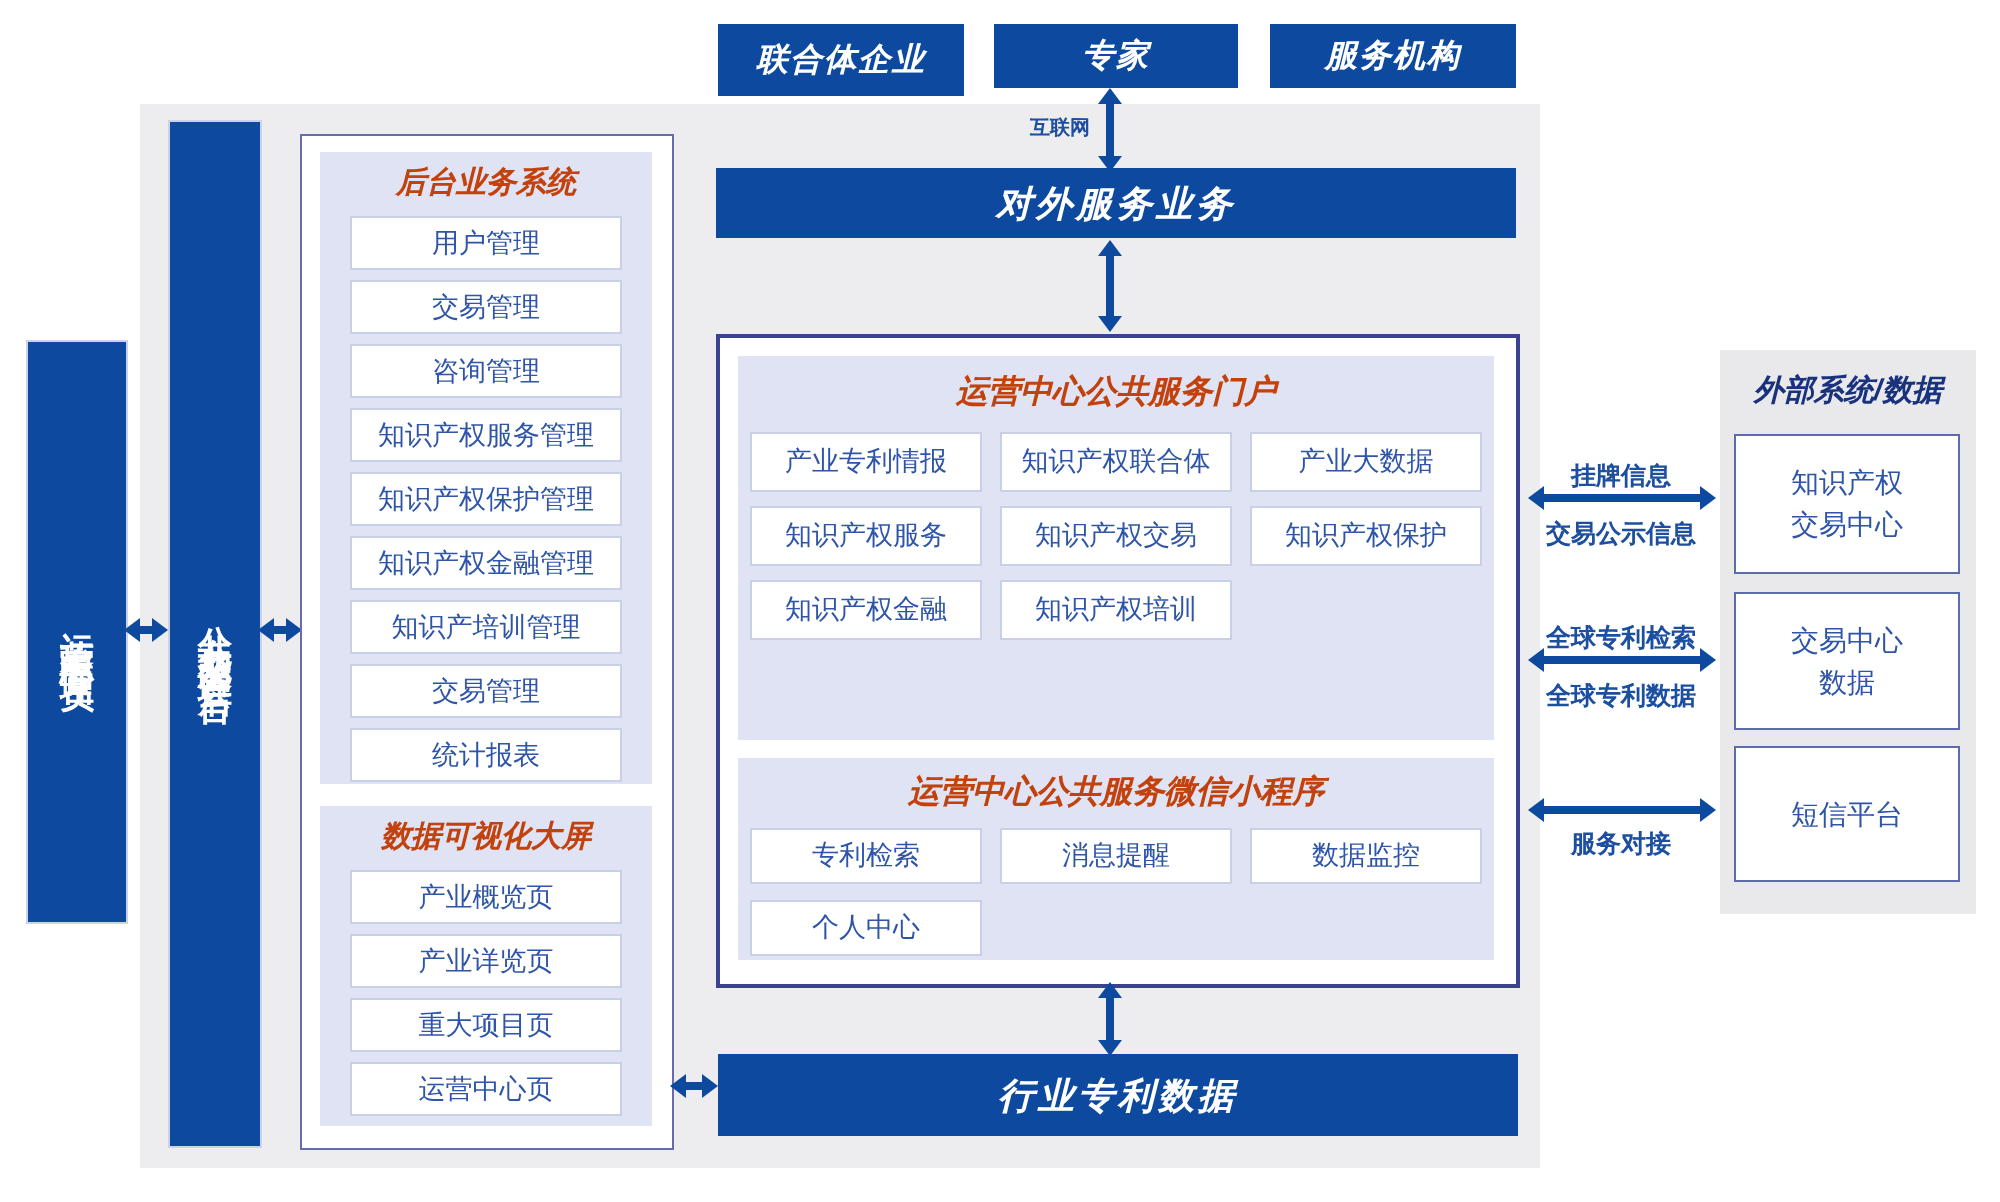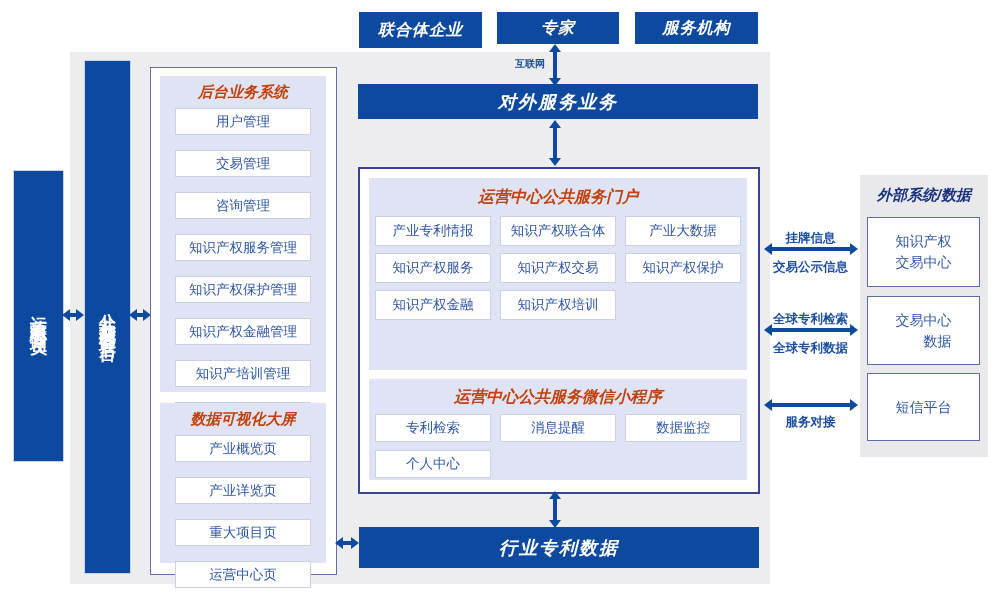--- a/index.html
+++ b/index.html
@@ -12,32 +12,32 @@
   .mainbar{font-size:18px;letter-spacing:2px;}
   .vbar{position:absolute;background:#0d4a9f;color:#fff;display:flex;align-items:center;justify-content:center;
     writing-mode:vertical-rl;text-orientation:upright;font-weight:bold;font-size:17px;letter-spacing:4px;
     border:1px solid #ccd2e8;}
   .outerbox{position:absolute;background:#fff;border:1px solid #666cab;}
   .centerbox{position:absolute;background:#fff;border:2px solid #3a4292;}
   .panel{position:absolute;background:#dfe3f3;box-sizing:border-box;padding-top:6px;}
   .ptitle{text-align:center;font-weight:bold;font-style:italic;color:#c2410c;font-size:15px;
     line-height:20px;margin-bottom:6px;}
   .bigtitle{font-size:16px;line-height:22px;margin-bottom:8px;}
-  .col{display:flex;flex-direction:column;gap:15px;padding:0 15px;}
+  .col{display:flex;flex-direction:column;gap:5px;padding:0 15px;}
   .item{background:#fff;border:1px solid #c9cfe4;color:#2e55a8;display:flex;align-items:center;
     justify-content:center;font-size:13.5px;height:27px;box-sizing:border-box;}
   .grid2{display:grid;grid-template-columns:1fr 1fr 1fr;column-gap:9px;row-gap:7px;padding:0 6px;}
   .grid2 .item{height:30px;}
   .grid2.mini .item{height:28px;}
   .grid2.mini{row-gap:8px;}
   .rpanel{position:absolute;background:#e9e9eb;}
   .rtitle{position:absolute;width:100%;text-align:center;font-weight:bold;font-style:italic;
     color:#19327e;font-size:15px;top:11px;}
   .rbox{position:absolute;background:#fff;border:1px solid #5a6cae;color:#2e55a8;display:flex;
-    align-items:center;justify-content:center;text-align:right;white-space:pre-line;font-size:14px;
+    align-items:center;justify-content:center;text-align:center;white-space:pre-line;font-size:14px;
     line-height:1.5;box-sizing:border-box;}
   .alabel{position:absolute;color:#1d4fa1;font-weight:bold;font-size:12.5px;text-align:center;}
   
   .ah{position:absolute;height:4px;background:#0d4a9f;}
   .ah::before{content:'';position:absolute;left:-8px;top:-4px;width:0;height:0;
     border:6px solid transparent;border-left:0;border-right:8px solid #0d4a9f;}
   .ah::after{content:'';position:absolute;right:-8px;top:-4px;width:0;height:0;
     border:6px solid transparent;border-right:0;border-left:8px solid #0d4a9f;}
   .av{position:absolute;width:4px;background:#0d4a9f;}
   .av::before{content:'';position:absolute;top:-8px;left:-4px;width:0;height:0;

